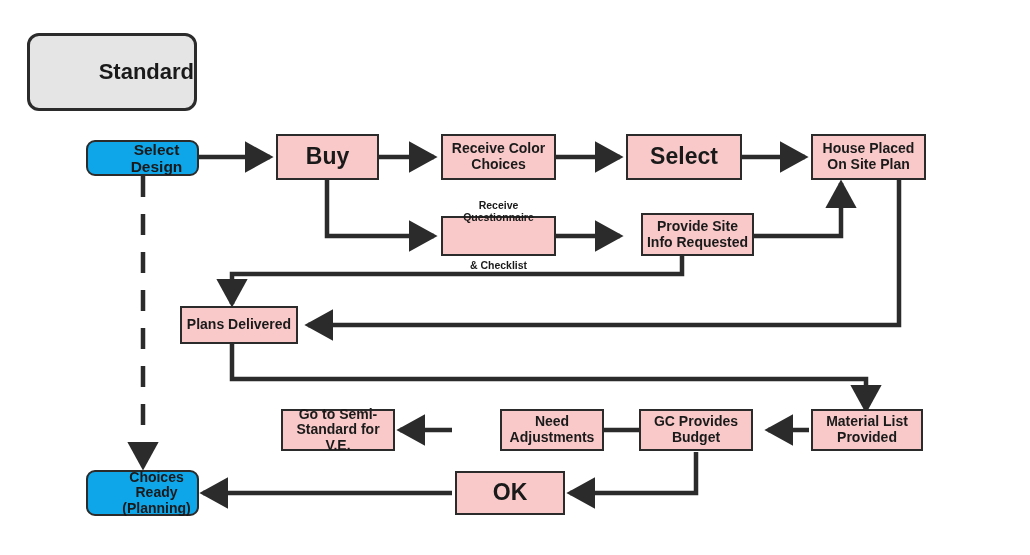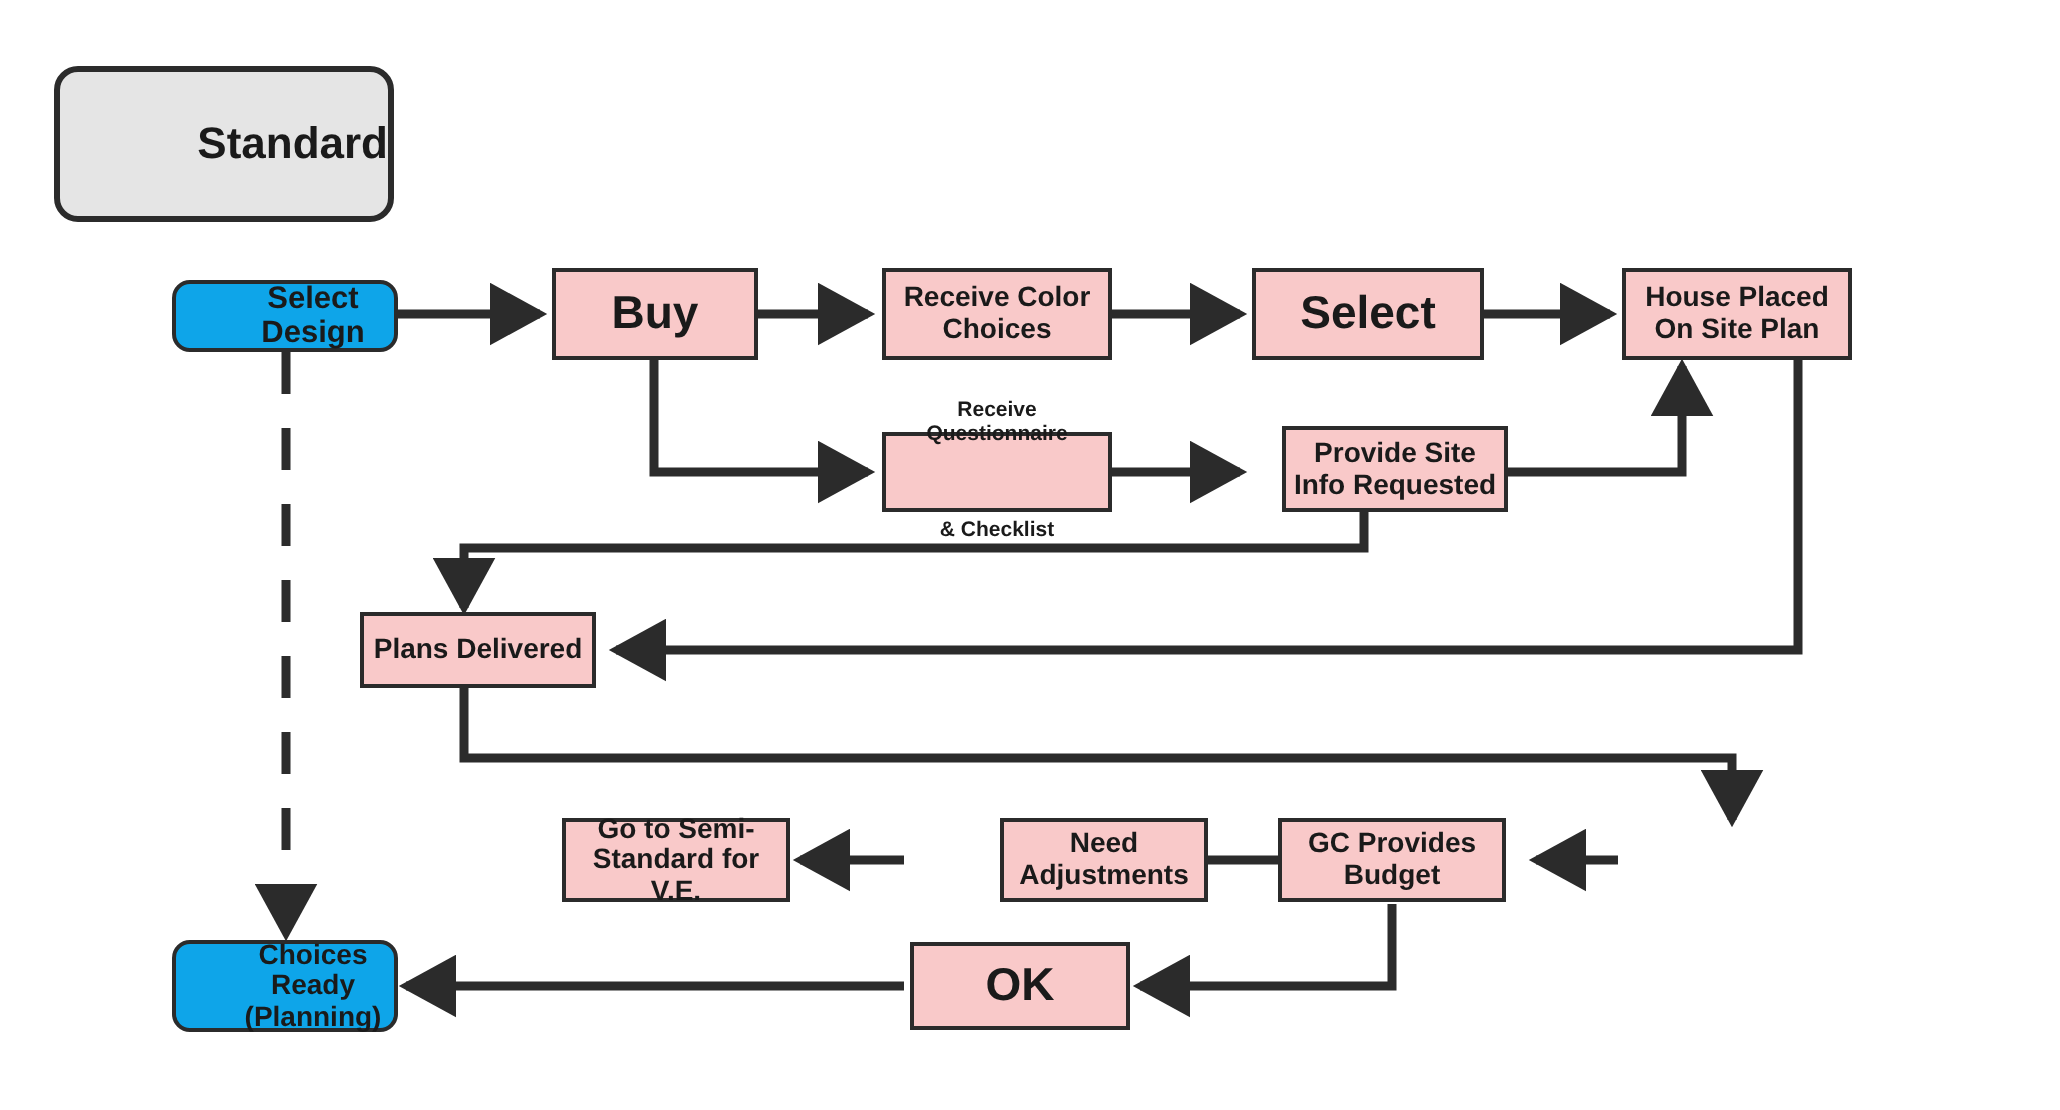--- a/index.html
+++ b/index.html
@@ -98,20 +98,24 @@
 
   <div class="node pink t-md" style="left:626px;top:213px;width:113px;height:43px;flex-direction:column;margin-left:15px;">
     <span>Provide Site</span>
     <span>Info Requested</span>
   </div>
 
   <div class="node pink t-md" style="left:180px;top:306px;width:118px;height:38px;">
     <span>Plans Delivered</span>
   </div>
 
+  <div class="node pink t-md" style="left:811px;top:409px;width:112px;height:42px;flex-direction:column;">
+    <span>Material List</span>
+    <span>Provided</span>
+  </div>
 
   <div class="node pink t-md" style="left:639px;top:409px;width:114px;height:42px;flex-direction:column;">
     <span>GC Provides</span>
     <span>Budget</span>
   </div>
 
   <div class="node pink t-md" style="left:452px;top:409px;width:104px;height:42px;flex-direction:column;margin-left:48px;">
     <span>Need</span>
     <span>Adjustments</span>
   </div>

